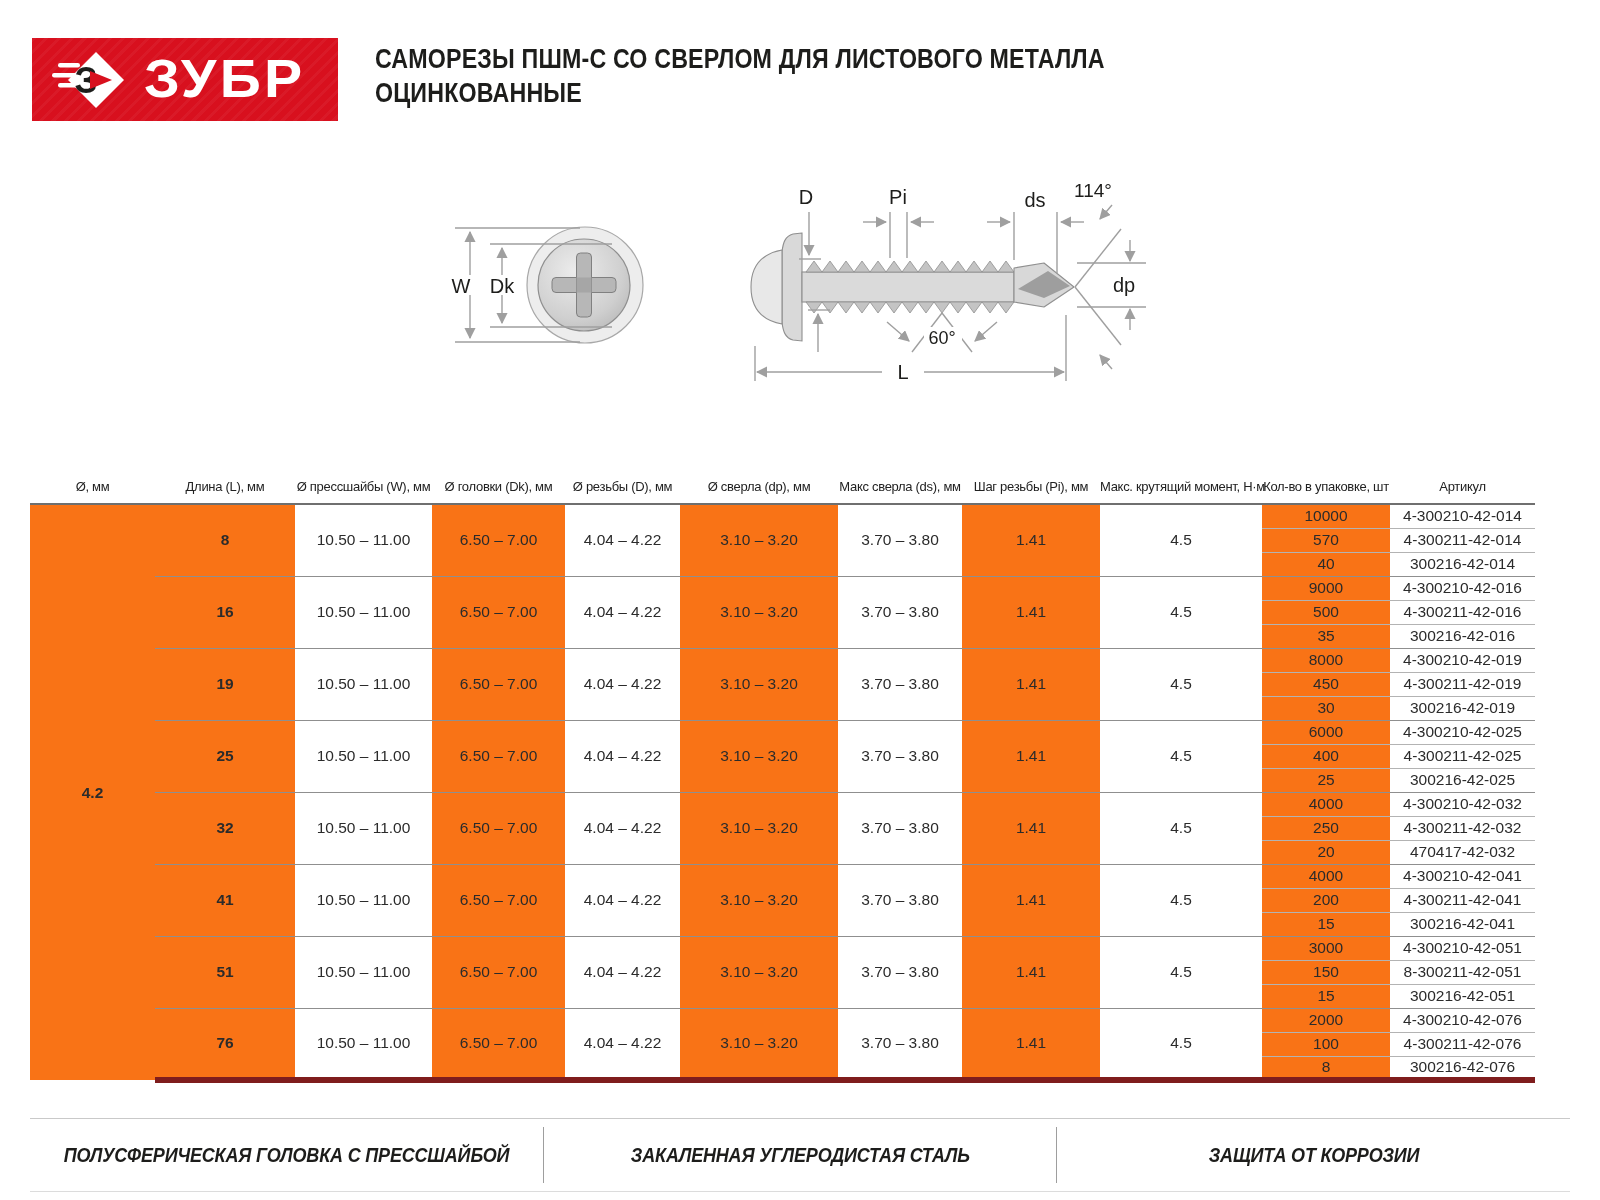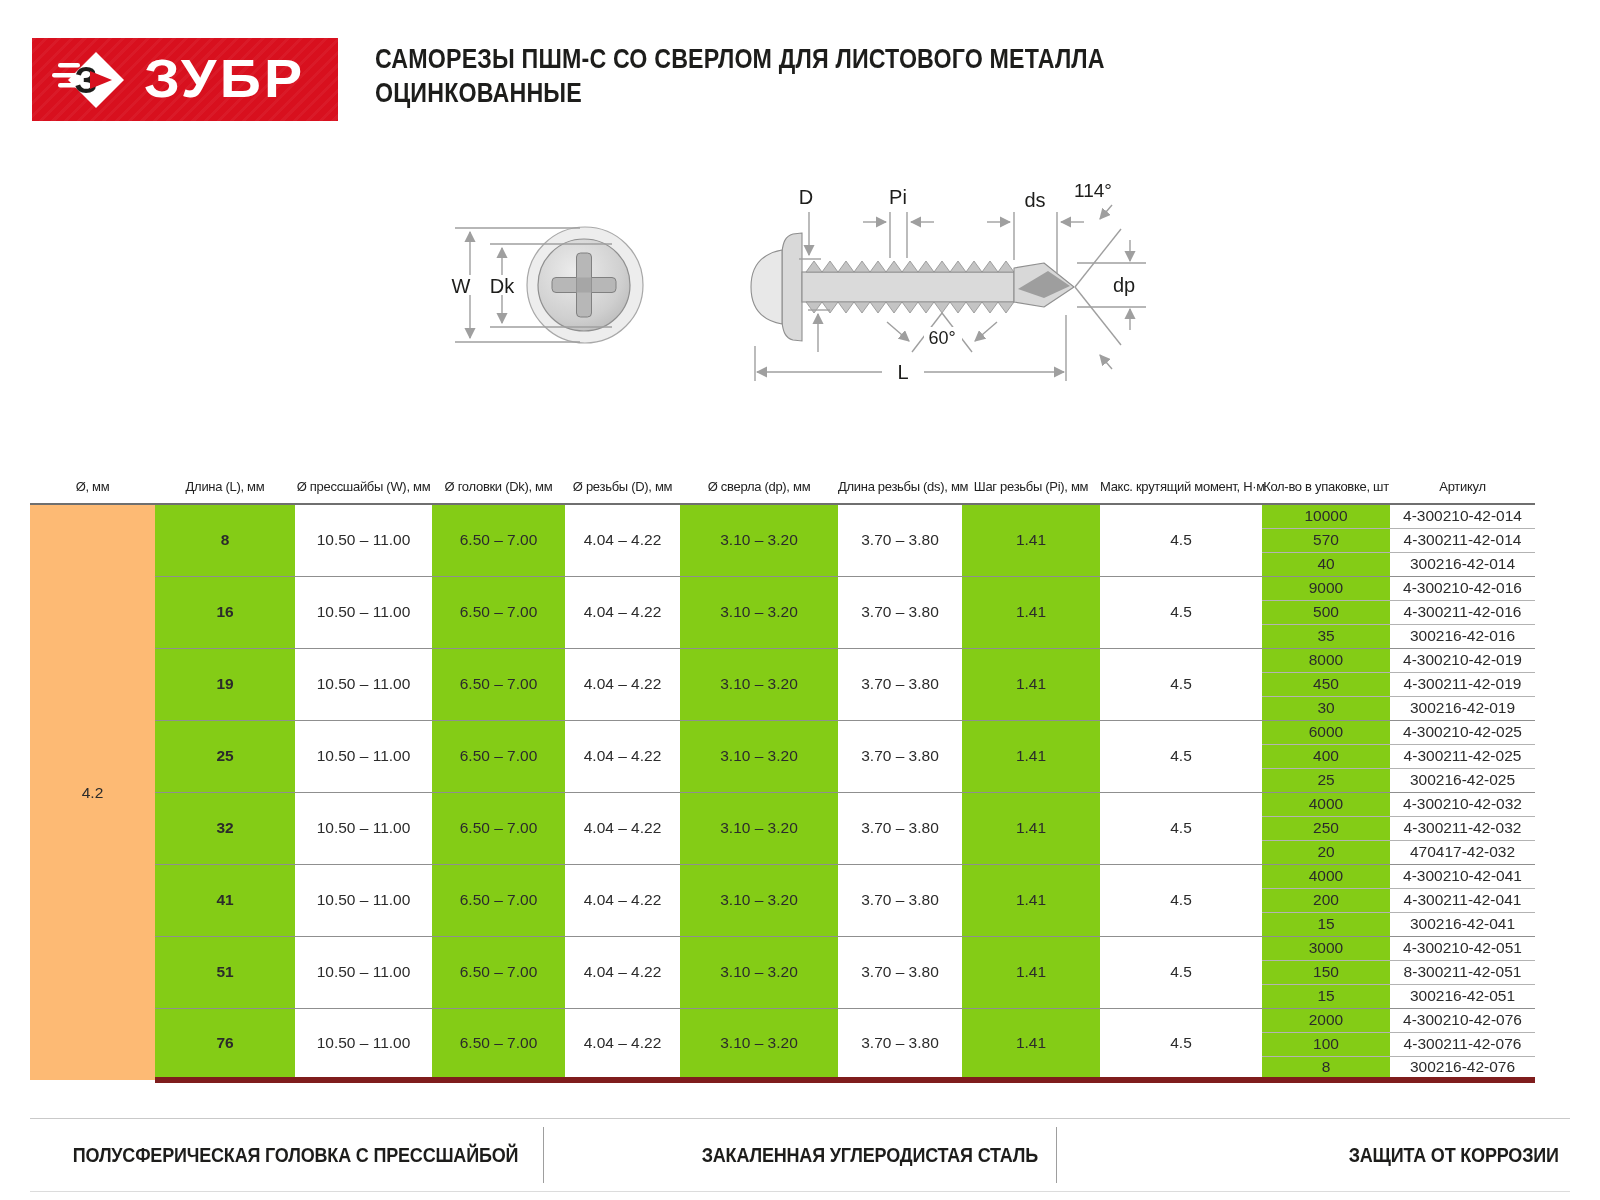--- a/index.html
+++ b/index.html
@@ -14,33 +14,33 @@
   .logo-word { position:absolute; left:112px; top:50%; transform:translateY(-54%) scaleX(1.06);
     transform-origin:left center; font-size:54px; font-weight:bold; color:#fff; letter-spacing:3px; }
   .title { position:absolute; left:375px; top:42px; transform:scaleX(0.86); transform-origin:left top;
     font-size:27px; font-weight:bold; line-height:34px; letter-spacing:.2px; }
 
   
   table.spec { position:absolute; left:30px; top:462px; width:1505px; border-collapse:collapse; table-layout:fixed; }
   table.spec th { font-size:13px; font-weight:normal; color:#222; white-space:nowrap; overflow:visible;
     vertical-align:bottom; padding-bottom:9px; height:42px; border-bottom:2px solid #6f6f6f; text-align:center; letter-spacing:-0.3px; }
   table.spec td { height:24px; padding:0; font-size:15.5px; color:#2b2b2b; text-align:center; vertical-align:middle; }
-  td.shade { background:#84cc16; }
-  td.dia { font-size:20px; font-weight:normal; color:#1d1d1b; background:#fdba74; }
+  td.shade { background:#f97316; }
+  td.dia { font-size:20px; font-weight:bold; color:#1d1d1b; background:#f97316; }
   td.len { font-size:19px; font-weight:bold; color:#1d1d1b; }
   td.qty { text-align:right; padding-right:42px; }
   td.art { text-align:right; padding-right:8px; }
   td.gstart { border-top:1px solid #8f8f8f; }
   td.sub { border-top:1px solid #b3b3b3; }
   td.gend { border-bottom:6px solid #7f1d1d; }
 
   
   .footer { position:absolute; left:30px; top:1118px; width:1540px; height:74px;
     border-top:1px solid #c9c9c9; border-bottom:1px solid #dcdcdc; display:flex; align-items:center; }
-  .footer-item { flex:1 1 0; text-align:right; }
+  .footer-item { flex:1 1 0; text-align:center;font-style:italic; }
   .footer-item span { display:inline-block; transform:scaleX(0.9); font-size:20px; font-weight:bold; letter-spacing:-0.2px; white-space:nowrap; }
   .footer-sep { width:1px; height:56px; background:#9e9e9e; }
 
   svg text { font-family:"Liberation Sans", sans-serif; fill:#1d1d1b; }
 </style>
 </head>
 <body>
 
 <div id="page">
 
@@ -157,21 +157,21 @@
         <col style="width:145px">
     </colgroup>
     <thead>
       <tr>
         <th>Ø, мм</th>
         <th>Длина (L), мм</th>
         <th>Ø прессшайбы (W), мм</th>
         <th>Ø головки (Dk), мм</th>
         <th>Ø резьбы (D), мм</th>
         <th>Ø сверла (dp), мм</th>
-        <th>Длина резьбы (ds), мм</th>
+        <th>Макс сверла (ds), мм</th>
         <th>Шаг резьбы (Pi), мм</th>
         <th>Макс. крутящий момент, Н·м</th>
         <th>Кол-во в упаковке, шт</th>
         <th>Артикул</th>
       </tr>
     </thead>
     <tbody>
         <tr>
           <td class="dia" rowspan="24">4.2</td>
           <td class="len shade" rowspan="3">8</td>

